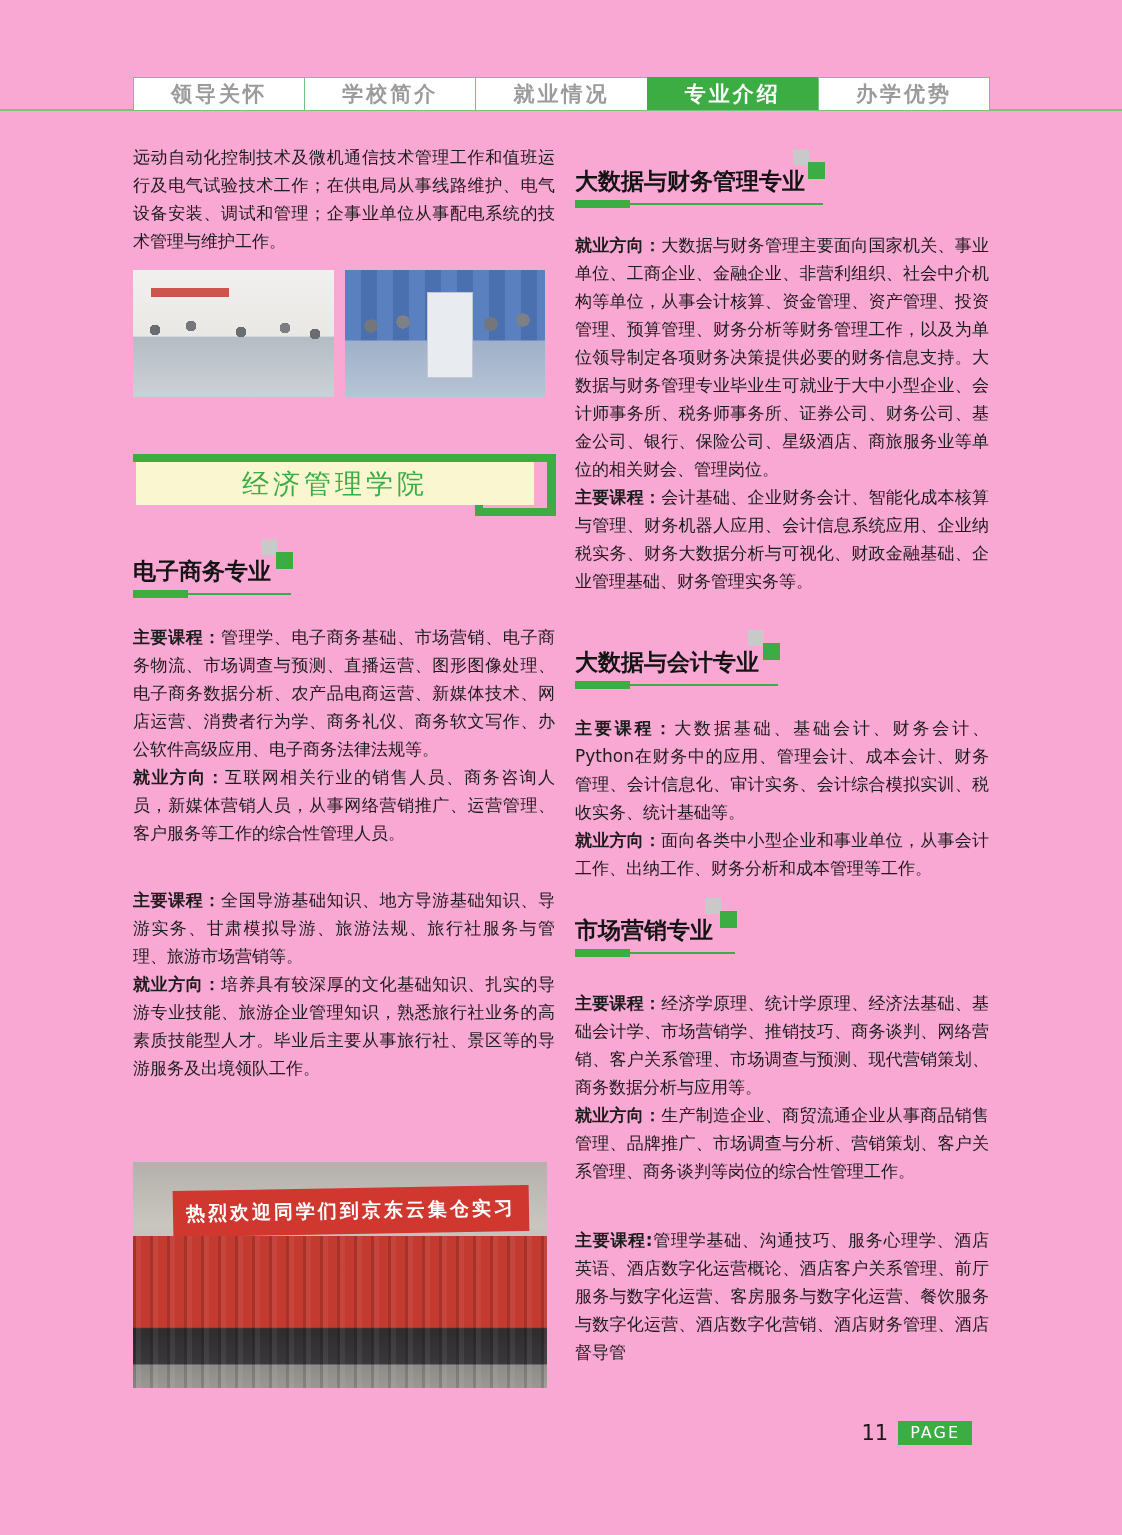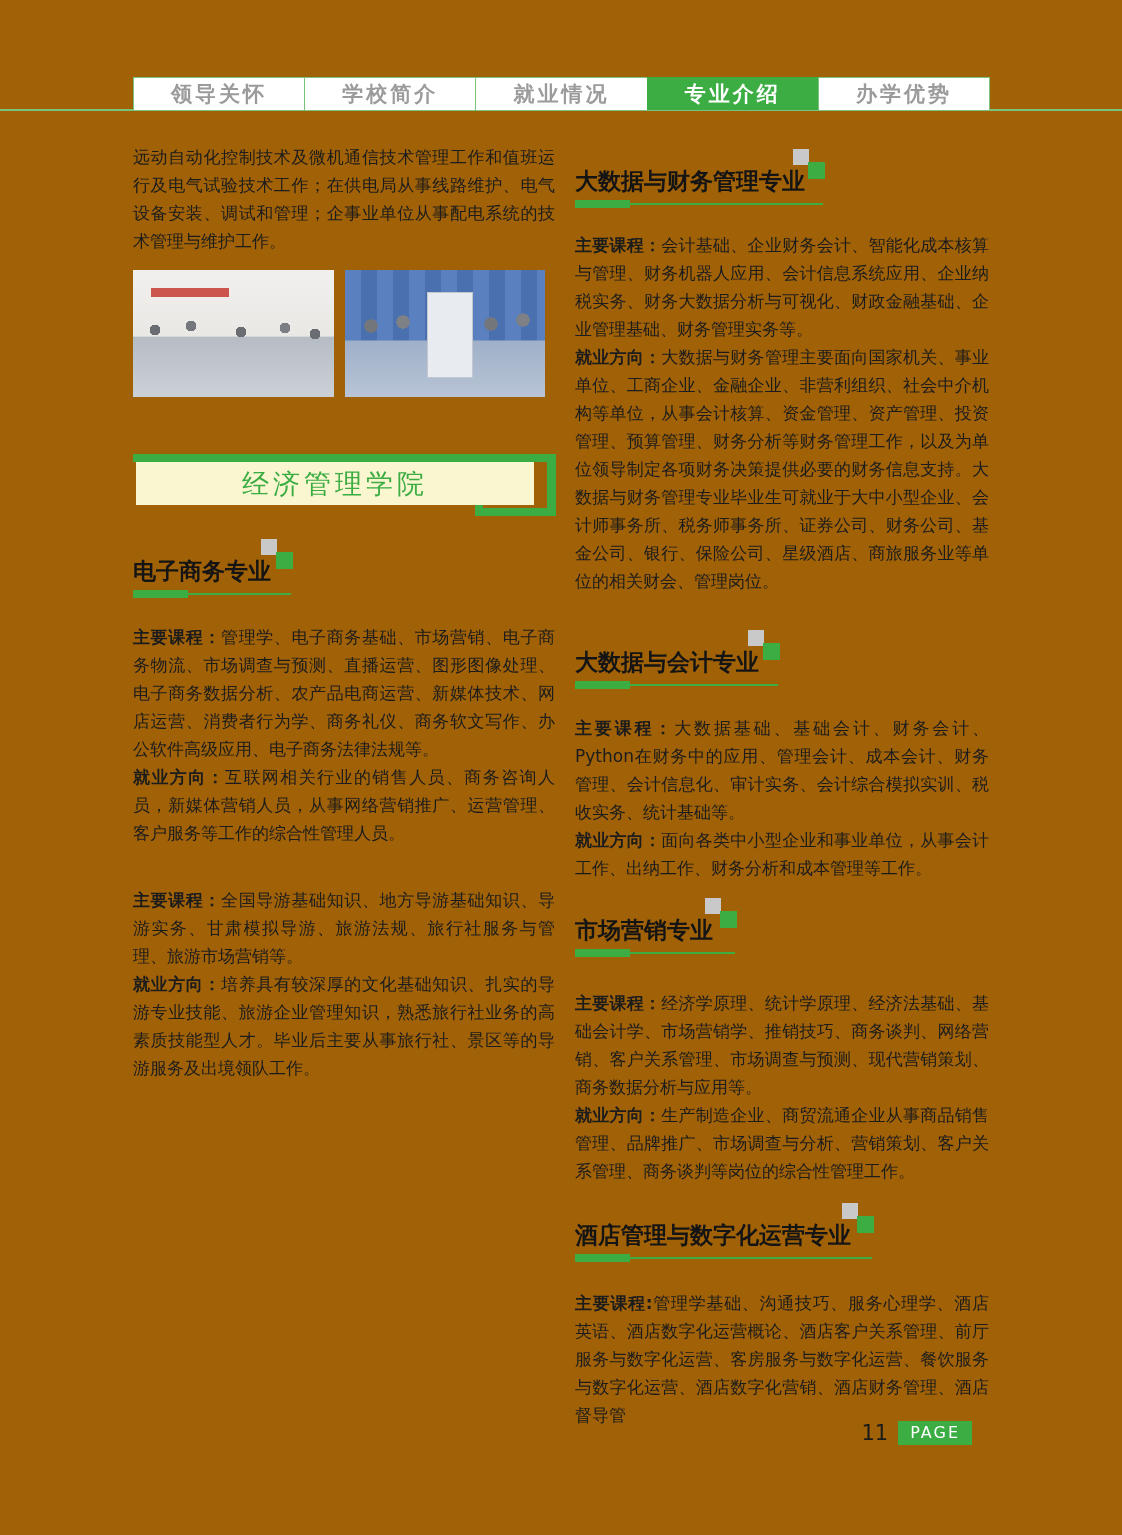--- a/index.html
+++ b/index.html
@@ -6,21 +6,21 @@
     --green:#3BAD43;
     --green-light:#79C47C;
     --gray-sq:#C9C9C9;
     --cream:#FAF6D0;
     --ink:#1c1c1c;
   }
   html,body{margin:0;padding:0;background:#ffffff;}
   .page{
     position:relative;
     width:1122px;height:1535px;
-    background:#a16207;
+    background:#f9a8d4;
     overflow:hidden;
     font-family:"DejaVu Sans","Liberation Sans",sans-serif;
     color:var(--ink);
   }
   .abs{position:absolute;}
 
   
   .nav-underline{
     position:absolute;top:109px;left:0;width:1122px;height:2px;
     background:var(--green-light);
@@ -180,34 +180,38 @@
     </div>
   </section>
 
   <section class="sec" style="left:133px;top:863px;width:422px;">
     <div class="sec-body" style="margin-top:23px;">
       <p class="body"><b class="lbl">主要课程：</b><span>全国导游基础知识、地方导游基础知识、导游实务、甘肃模拟导游、旅游法规、旅行社服务与管理、旅游市场营销等。</span></p>
       <p class="body"><b class="lbl">就业方向：</b><span>培养具有较深厚的文化基础知识、扎实的导游专业技能、旅游企业管理知识，熟悉旅行社业务的高素质技能型人才。毕业后主要从事旅行社、景区等的导游服务及出境领队工作。</span></p>
     </div>
   </section>
 
+  <div class="photo-group">
+    <div class="pg-banner">热烈欢迎同学们到京东云集仓实习</div>
+    <div class="pg-crowd"></div>
+  </div>
 
   <section class="sec" style="left:575px;top:149px;width:414px;">
     <div class="mh" style="width:248px;">
       <span class="sq sq-gray"></span>
       <span class="sq sq-green"></span>
       <h3 class="mh-title">大数据与财务管理专业</h3>
       <div class="mh-underline">
           <span class="u-thick"></span>
           <span class="u-thin"></span>
         </div>
     </div>
     <div class="sec-body" style="margin-top:19px;">
+      <p class="body"><b class="lbl">就业方向：</b><span>大数据与财务管理主要面向国家机关、事业单位、工商企业、金融企业、非营利组织、社会中介机构等单位，从事会计核算、资金管理、资产管理、投资管理、预算管理、财务分析等财务管理工作，以及为单位领导制定各项财务决策提供必要的财务信息支持。大数据与财务管理专业毕业生可就业于大中小型企业、会计师事务所、税务师事务所、证券公司、财务公司、基金公司、银行、保险公司、星级酒店、商旅服务业等单位的相关财会、管理岗位。</span></p>
       <p class="body"><b class="lbl">主要课程：</b><span>会计基础、企业财务会计、智能化成本核算与管理、财务机器人应用、会计信息系统应用、企业纳税实务、财务大数据分析与可视化、财政金融基础、企业管理基础、财务管理实务等。</span></p>
-      <p class="body"><b class="lbl">就业方向：</b><span>大数据与财务管理主要面向国家机关、事业单位、工商企业、金融企业、非营利组织、社会中介机构等单位，从事会计核算、资金管理、资产管理、投资管理、预算管理、财务分析等财务管理工作，以及为单位领导制定各项财务决策提供必要的财务信息支持。大数据与财务管理专业毕业生可就业于大中小型企业、会计师事务所、税务师事务所、证券公司、财务公司、基金公司、银行、保险公司、星级酒店、商旅服务业等单位的相关财会、管理岗位。</span></p>
     </div>
   </section>
 
   <section class="sec" style="left:575px;top:630px;width:414px;">
     <div class="mh" style="width:203px;">
       <span class="sq sq-gray"></span>
       <span class="sq sq-green"></span>
       <h3 class="mh-title">大数据与会计专业</h3>
       <div class="mh-underline">
           <span class="u-thick"></span>
@@ -230,29 +234,20 @@
           <span class="u-thin"></span>
         </div>
     </div>
     <div class="sec-body" style="margin-top:28px;">
       <p class="body"><b class="lbl">主要课程：</b><span>经济学原理、统计学原理、经济法基础、基础会计学、市场营销学、推销技巧、商务谈判、网络营销、客户关系管理、市场调查与预测、现代营销策划、商务数据分析与应用等。</span></p>
       <p class="body"><b class="lbl">就业方向：</b><span>生产制造企业、商贸流通企业从事商品销售管理、品牌推广、市场调查与分析、营销策划、客户关系管理、商务谈判等岗位的综合性管理工作。</span></p>
     </div>
   </section>
 
   <section class="sec" style="left:575px;top:1203px;width:414px;">
-    <div class="mh" style="width:297px;">
-      <span class="sq sq-gray"></span>
-      <span class="sq sq-green"></span>
-      <h3 class="mh-title">酒店管理与数字化运营专业</h3>
-      <div class="mh-underline">
-          <span class="u-thick"></span>
-          <span class="u-thin"></span>
-        </div>
-    </div>
     <div class="sec-body" style="margin-top:23px;">
       <p class="body"><b class="lbl">主要课程:</b><span>管理学基础、沟通技巧、服务心理学、酒店英语、酒店数字化运营概论、酒店客户关系管理、前厅服务与数字化运营、客房服务与数字化运营、餐饮服务与数字化运营、酒店数字化营销、酒店财务管理、酒店督导管</span></p>
     </div>
   </section>
 
   <div class="footer">
     <span class="page-number">11</span>
     <span class="page-badge">PAGE</span>
   </div>
 

